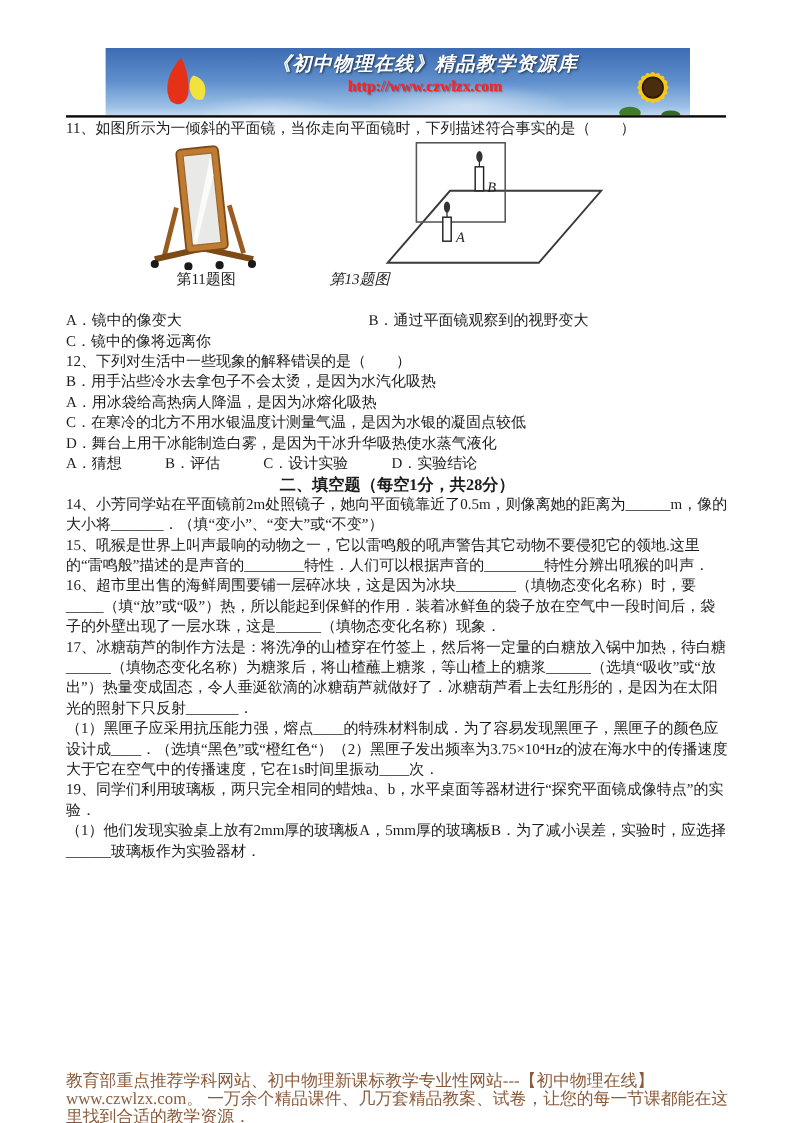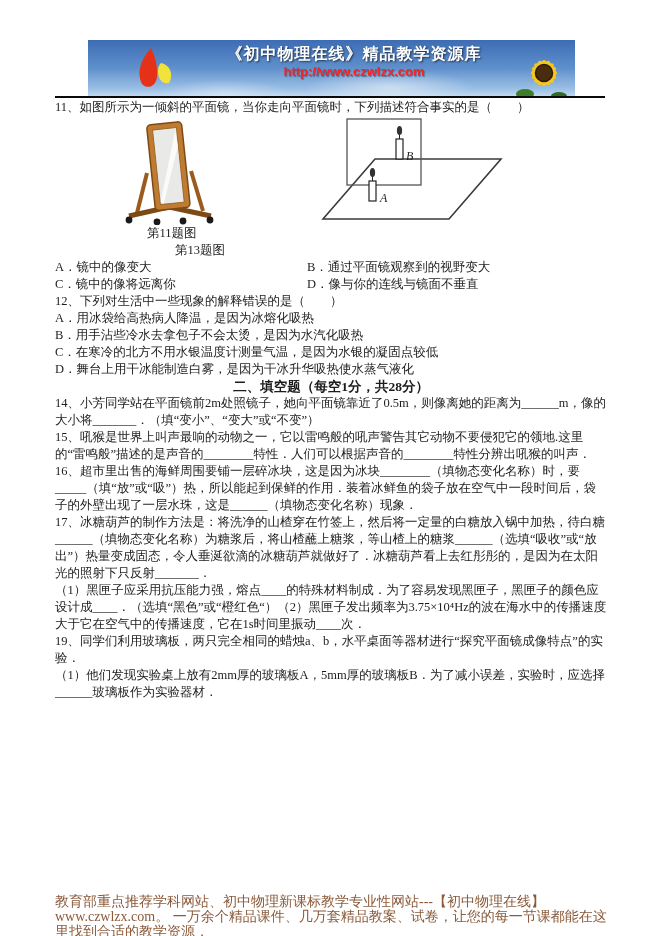--- a/index.html
+++ b/index.html
@@ -14,41 +14,41 @@
     position:absolute; left:88px; top:40px; width:487px; height:56px;
     background:
       radial-gradient(ellipse 120px 26px at 62% 85%, rgba(255,255,255,.50), rgba(255,255,255,0) 70%),
       radial-gradient(ellipse 90px 20px at 28% 95%, rgba(255,255,255,.35), rgba(255,255,255,0) 70%),
       linear-gradient(180deg,#3d6cb4 0%,#5f90cc 50%,#9dc1e6 88%,#c2d9f0 100%);
     overflow:hidden;
   }
   .logo { position:absolute; left:42px; top:6px; }
   .banner-text { position:absolute; left:116px; top:5px; width:300px; text-align:center; }
   .banner-title {
-    color:#ffffff; font-size:16px; font-weight:bold; 
+    color:#ffffff; font-size:16px; font-weight:bold; font-style:italic;
     letter-spacing:1px; text-shadow:1px 1px 2px rgba(0,0,0,.65); white-space:nowrap;
   }
   .banner-url {
     color:#ff2020; font-size:13px; font-weight:bold; margin-top:1px;
-    font-family:Liberation Sans, sans-serif;
+    font-family:Liberation Serif, serif;
     text-shadow:1px 1px 1px rgba(0,0,0,.35);
   }
   .sunflower { position:absolute; right:4px; bottom:-4px; }
   
   .rule { position:absolute; left:55px; top:96px; width:550px; border-top:2px solid #0a0a0a; }
   
   .content { position:absolute; left:55px; top:99px; width:552px; }
   .content p { margin:0; }
   .figrow { display:flex; align-items:flex-end; height:108px; margin-top:1px; }
   .fig-mirror { margin-left:56px; }
   .fig-glass { margin-left:88px; }
-  .caprow { display:flex;flex-direction:column; }
+  .caprow { display:flex; }
   .cap11 { margin-left:92px; }
-  .cap13 { margin-left:120px; }
-  .optgrid2 { display:grid; grid-template-columns:252px auto; }
+  .cap13 { margin-left:78px;font-style:italic; }
+  .optgrid2 { display:grid; grid-template-columns:252px auto;margin-top:17px; }
   .q13opts { display:flex; gap:36px; }
   .sec-title { font-weight:bold; font-size:13.5px;text-align:center; }
   
   .footer {
     position:absolute; left:55px; top:894px; width:552px;
     color:#8a5a3a; font-size:14px; line-height:15px;
   }
 </style>
 </head>
 <body>
@@ -122,29 +122,34 @@
 
     <div class="caprow">
       <span class="cap11">第11题图</span>
       <span class="cap13">第13题图</span>
     </div>
 
     <div class="optgrid2">
       <span>A．镜中的像变大</span>
       <span>B．通过平面镜观察到的视野变大</span>
       <span>C．镜中的像将远离你</span>
-      <span>D．像与你的连线与镜面不垂直</span>
     </div>
 
     <p>12、下列对生活中一些现象的解释错误的是（　　）</p>
+    <p>B．用手沾些冷水去拿包子不会太烫，是因为水汽化吸热</p>
     <p>A．用冰袋给高热病人降温，是因为冰熔化吸热</p>
-    <p>B．用手沾些冷水去拿包子不会太烫，是因为水汽化吸热</p>
     <p>C．在寒冷的北方不用水银温度计测量气温，是因为水银的凝固点较低</p>
     <p>D．舞台上用干冰能制造白雾，是因为干冰升华吸热使水蒸气液化</p>
 
+    <div class="q13opts">
+      <span>A．猜想</span>
+      <span>B．评估</span>
+      <span>C．设计实验</span>
+      <span>D．实验结论</span>
+    </div>
 
     <p class="sec-title">二、填空题（每空1分，共28分）</p>
 
     <p>14、小芳同学站在平面镜前2m处照镜子，她向平面镜靠近了0.5m，则像离她的距离为______m，像的大小将_______．（填“变小”、“变大”或“不变”）</p>
     <p>15、吼猴是世界上叫声最响的动物之一，它以雷鸣般的吼声警告其它动物不要侵犯它的领地.这里的“雷鸣般”描述的是声音的________特性．人们可以根据声音的________特性分辨出吼猴的叫声．</p>
     <p>16、超市里出售的海鲜周围要铺一层碎冰块，这是因为冰块________（填物态变化名称）时，要_____（填“放”或“吸”）热，所以能起到保鲜的作用．装着冰鲜鱼的袋子放在空气中一段时间后，袋子的外壁出现了一层水珠，这是______（填物态变化名称）现象．</p>
     <p>17、冰糖葫芦的制作方法是：将洗净的山楂穿在竹签上，然后将一定量的白糖放入锅中加热，待白糖______（填物态变化名称）为糖浆后，将山楂蘸上糖浆，等山楂上的糖浆______（选填“吸收”或“放出”）热量变成固态，令人垂涎欲滴的冰糖葫芦就做好了．冰糖葫芦看上去红彤彤的，是因为在太阳光的照射下只反射_______．</p>
 
     <p>（1）黑匣子应采用抗压能力强，熔点____的特殊材料制成．为了容易发现黑匣子，黑匣子的颜色应设计成____．（选填“黑色”或“橙红色“）（2）黑匣子发出频率为3.75×10⁴Hz的波在海水中的传播速度大于它在空气中的传播速度，它在1s时间里振动____次．</p>
 

